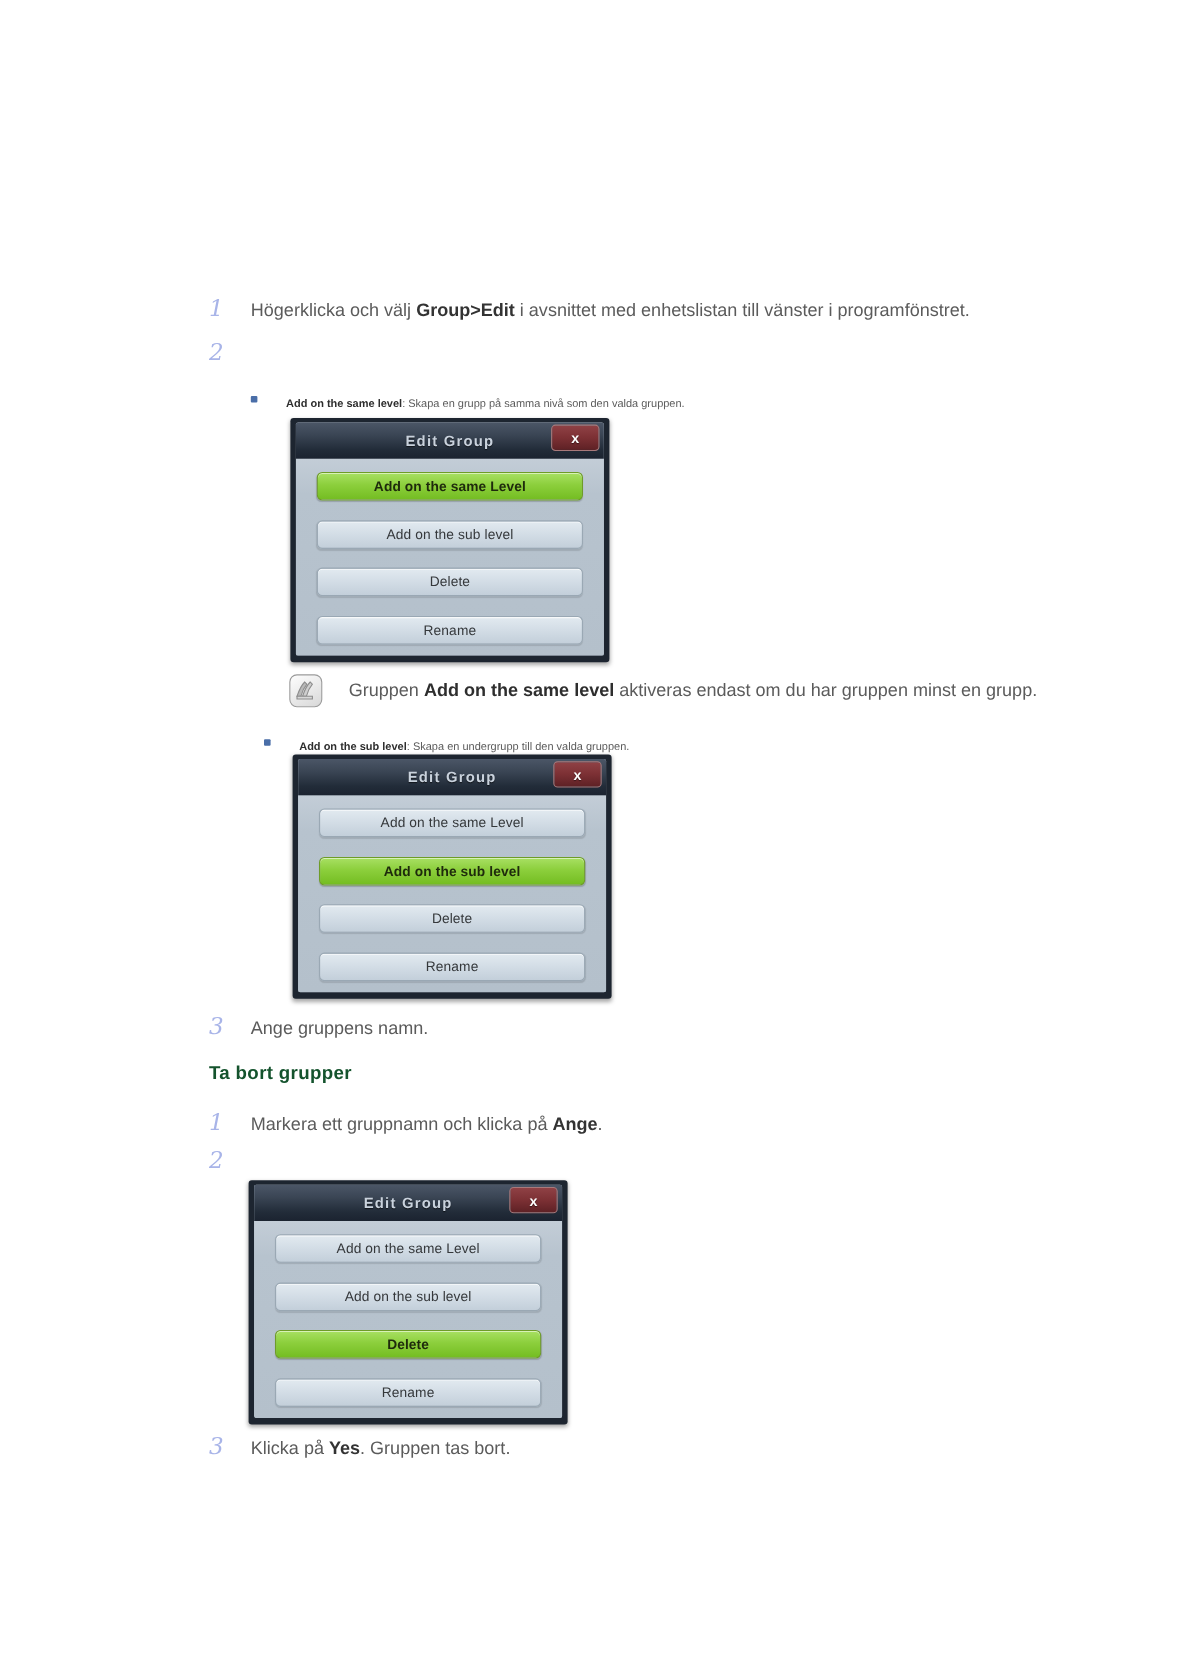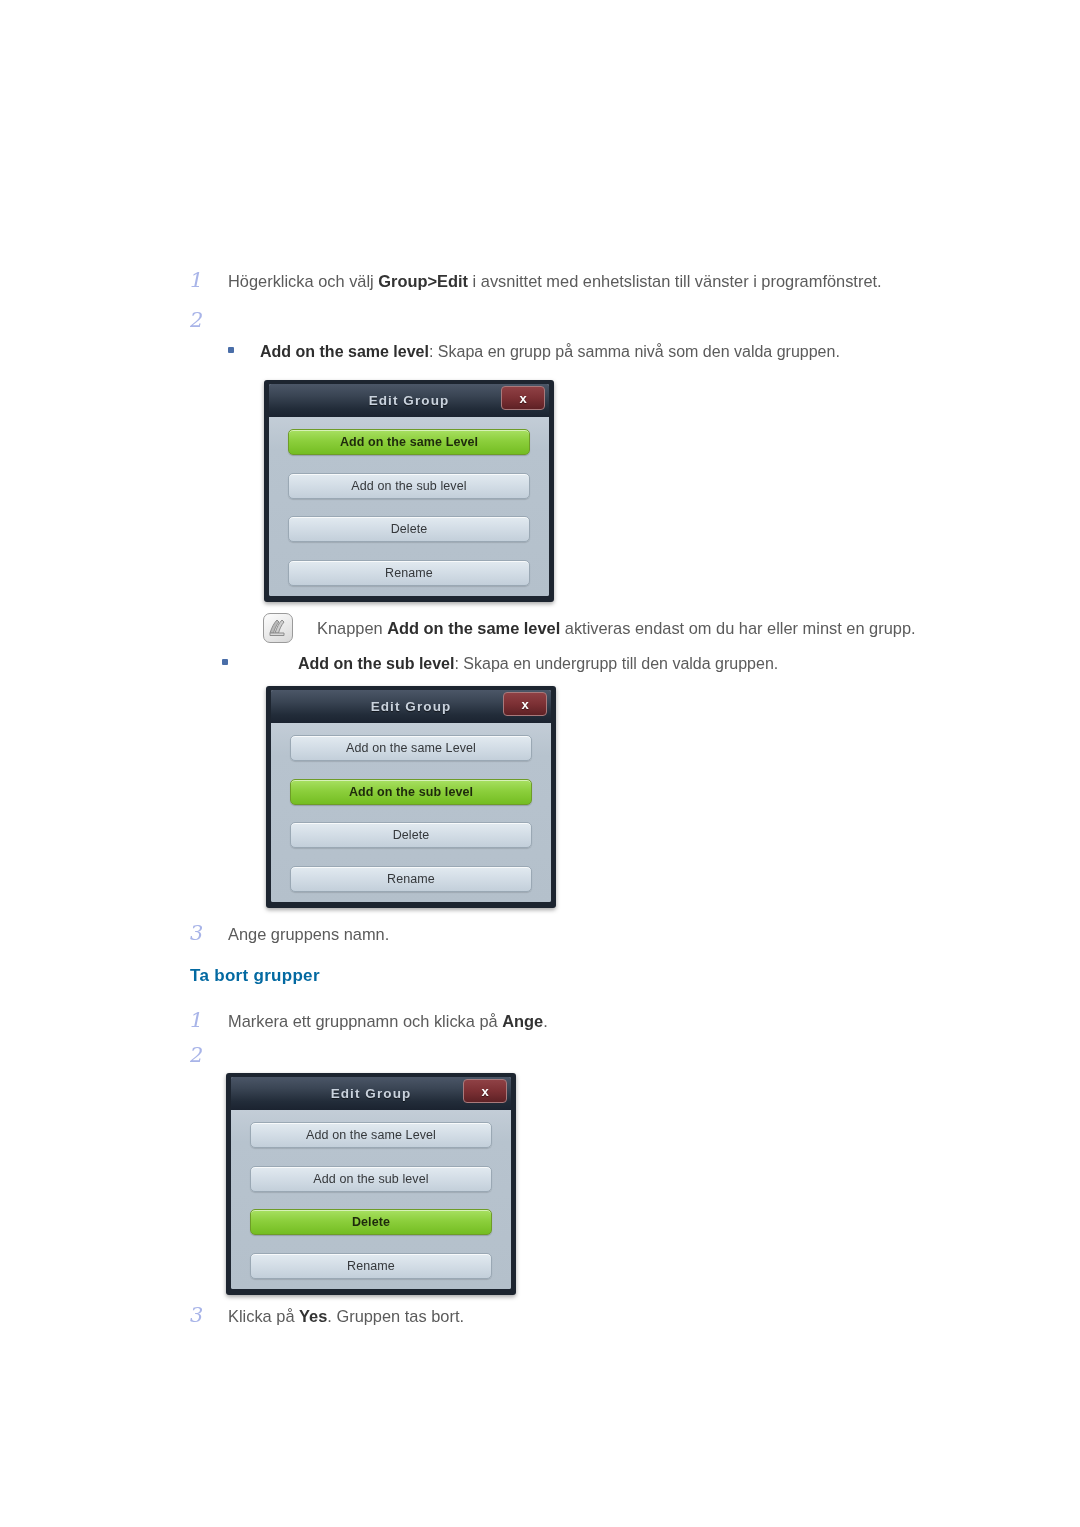--- a/index.html
+++ b/index.html
@@ -60,23 +60,24 @@
     flex: 0 0 auto;
     width: 6px;
     height: 6px;
     background: #4a6ea8;
     border-radius: 1px;
     margin-right: 26px;
     position: relative;
     top: -4px;
   }
   .bullet-text {
-    font-size: 16px;
+    font-size: 10px;
     color: #5b5b5b;
     white-space: nowrap;
+    margin-top: 19px;
   }
   .bullet-text b {
     color: #2e2e2e;
     font-weight: bold;
   }
 
   .note-row {
     position: absolute;
     display: flex;
     align-items: center;
@@ -100,21 +101,21 @@
   }
   .note-text b {
     color: #2e2e2e;
     font-weight: bold;
   }
 
   .section-heading {
     position: absolute;
     font-size: 17px;
     font-weight: bold;
-    color: #0369a1;
+    color: #14532d;
     letter-spacing: 0.3px;
     white-space: nowrap;
   }
 
   
   .dialog {
     position: absolute;
     width: 290px;
     height: 222px;
     box-sizing: border-box;
@@ -251,24 +252,24 @@
   </div>
 
   <div class="note-row" style="left:263px; top:613px;">
     <span class="note-icon">
       <svg width="27" height="27" viewBox="0 0 27 27">
         <path d="M6 19 C8 13 10 9 13 6 L15 8 C12.5 11 10.5 15 9.5 19 Z" fill="#b9b9b9" stroke="#8d8d8d" stroke-width="1"></path>
         <path d="M11 19 C13 13 15 9 18 6 L20 8 C17.5 11 15.5 15 14.5 19 Z" fill="#cfcfcf" stroke="#8d8d8d" stroke-width="1"></path>
         <path d="M6 19 L20 19 L20 21.5 L6 21.5 Z" fill="#d8d8d8" stroke="#8d8d8d" stroke-width="1"></path>
       </svg>
     </span>
-    <span class="note-text"><span>Knappen </span><b>Add on the same level</b><span> aktiveras endast om du har eller minst en grupp.</span></span>
-  </div>
-
-  <div class="bullet-row" style="left:222px; top:655px;gap:44px;">
+    <span class="note-text"><span>Gruppen </span><b>Add on the same level</b><span> aktiveras endast om du har gruppen minst en grupp.</span></span>
+  </div>
+
+  <div class="bullet-row" style="left:240px; top:655px;">
     <span class="bullet-dot"></span>
     <span class="bullet-text"><b>Add on the sub level</b><span>: Skapa en undergrupp till den valda gruppen.</span></span>
   </div>
 
   <div class="dialog" style="left:266px; top:686px;">
     <div class="dlg-inner">
       <div class="dlg-titlebar">
         <span class="dlg-title">Edit Group</span>
         <div class="dlg-close">
           <span>x</span>

